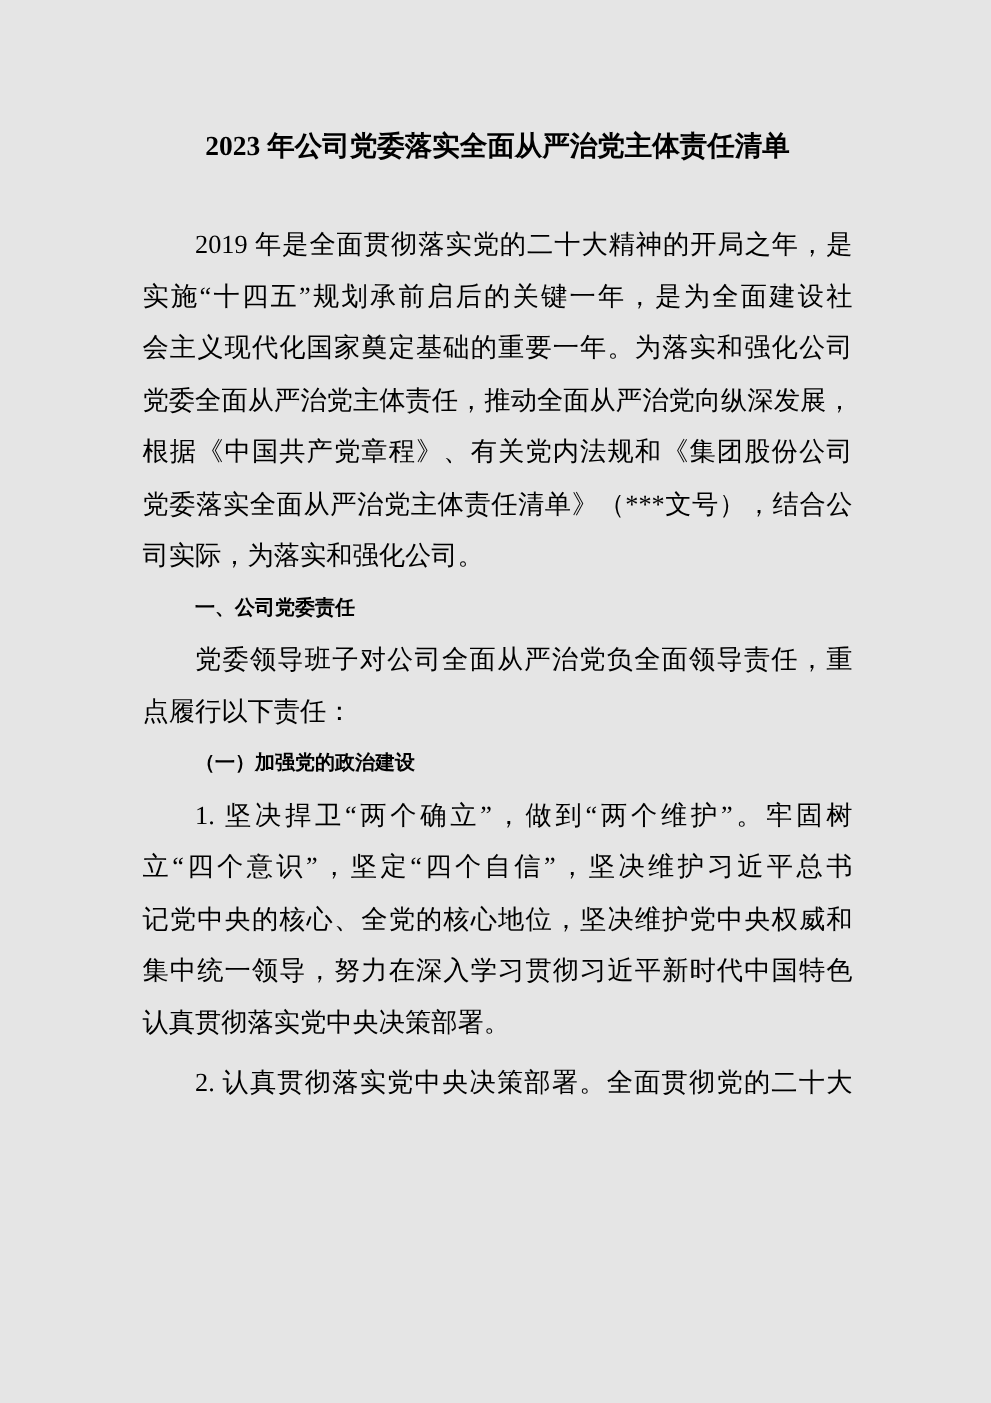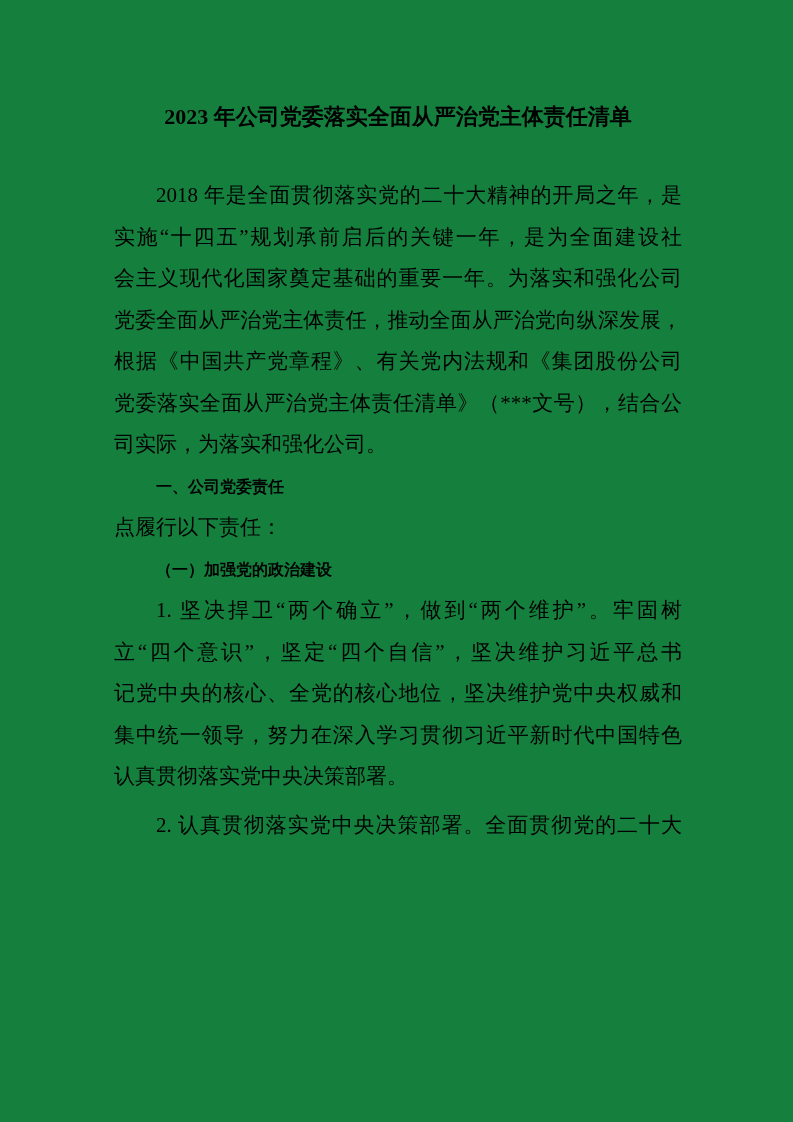--- a/index.html
+++ b/index.html
@@ -4,21 +4,21 @@
 <style>
   html, body {
     margin: 0;
     padding: 0;
     background: #ffffff;
   }
   .page {
     position: relative;
     width: 793px;
     height: 1122px;
-    background: #15803d;
+    background: #e5e5e5;
     color: #000000;
     font-family: "Liberation Serif", "DejaVu Serif", serif;
     overflow: hidden;
   }
   .content {
     position: absolute;
     left: 114px;
     top: 96px;
     width: 568px;
   }
@@ -59,32 +59,33 @@
 </style>
 </head>
 <body>
 
 <div class="page">
   <div class="content">
 
     <h1 class="title">2023 年公司党委落实全面从严治党主体责任清单</h1>
 
     <p class="para">
-      <span class="line indent just">2018 年是全面贯彻落实党的二十大精神的开局之年，是</span>
+      <span class="line indent just">2019 年是全面贯彻落实党的二十大精神的开局之年，是</span>
       <span class="line just">实施“十四五”规划承前启后的关键一年，是为全面建设社</span>
       <span class="line just">会主义现代化国家奠定基础的重要一年。为落实和强化公司</span>
       <span class="line just">党委全面从严治党主体责任，推动全面从严治党向纵深发展，</span>
       <span class="line just">根据《中国共产党章程》、有关党内法规和《集团股份公司</span>
       <span class="line just">党委落实全面从严治党主体责任清单》（***文号），结合公</span>
       <span class="line">司实际，为落实和强化公司。</span>
     </p>
 
     <h2 class="heading">一、公司党委责任</h2>
 
     <p class="para">
+      <span class="line indent just">党委领导班子对公司全面从严治党负全面领导责任，重</span>
       <span class="line">点履行以下责任：</span>
     </p>
 
     <h3 class="heading">（一）加强党的政治建设</h3>
 
     <p class="para">
       <span class="line indent just">1. 坚决捍卫“两个确立”，做到“两个维护”。牢固树</span>
       <span class="line just">立“四个意识”，坚定“四个自信”，坚决维护习近平总书</span>
       <span class="line just">记党中央的核心、全党的核心地位，坚决维护党中央权威和</span>
       <span class="line just">集中统一领导，努力在深入学习贯彻习近平新时代中国特色</span>

